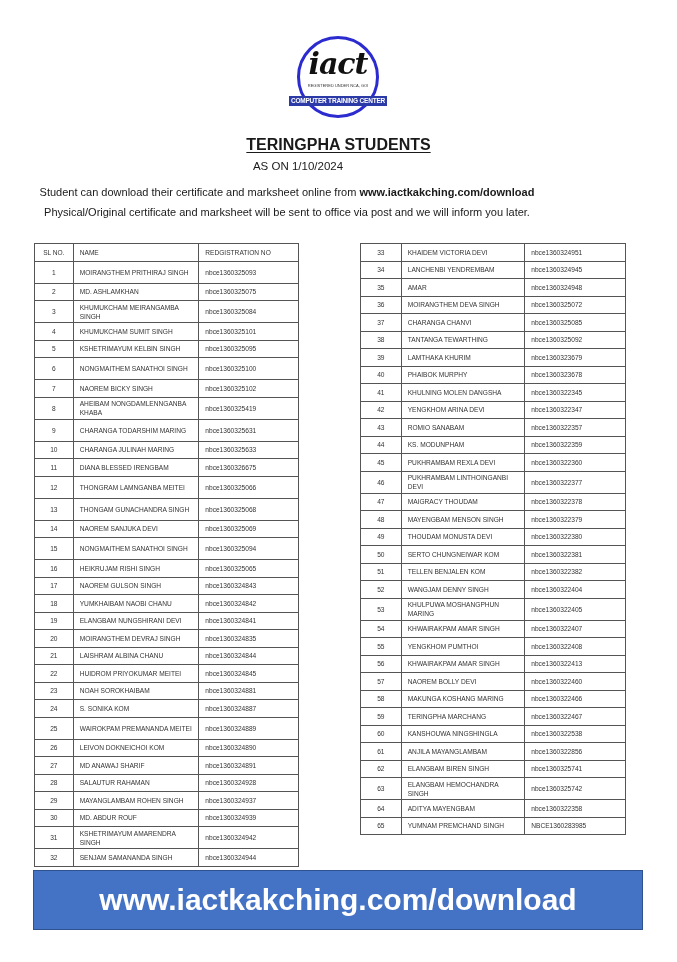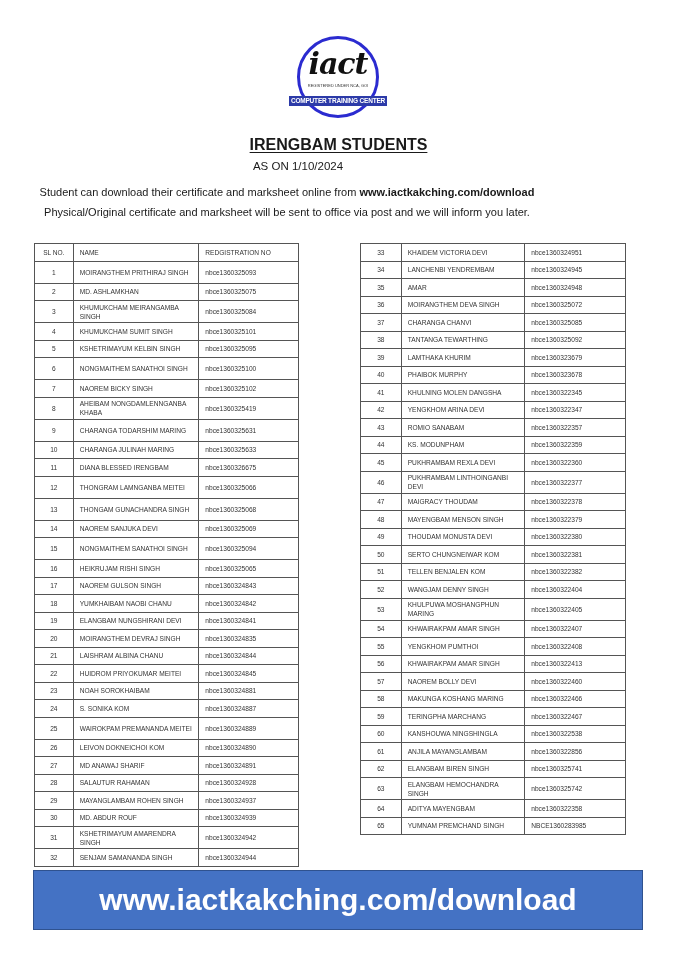--- a/index.html
+++ b/index.html
@@ -30,21 +30,21 @@
 </head>
 <body>
 
 <div class="logo">
   <div class="logo-circle"></div>
   <div class="logo-text">iact</div>
   <div class="logo-reg">REGISTERED UNDER NCA, GOI</div>
   <div class="logo-band">COMPUTER TRAINING CENTER</div>
 </div>
 
-<div class="title"><span>IRENGBAM STUDENTS</span></div>
+<div class="title"><span>TERINGPHA STUDENTS</span></div>
 <div class="asof">AS ON 1/10/2024</div>
 <div class="note1"><span>Student can download their certificate and marksheet online from </span><b>www.iactkakching.com/download</b></div>
 <div class="note2">Physical/Original certificate and marksheet will be sent to office via post and we will inform you later.</div>
 
 <table class="st" id="tleft">
   <colgroup>
       <col class="c1">
       <col class="c2">
       <col class="c3">
     </colgroup>

